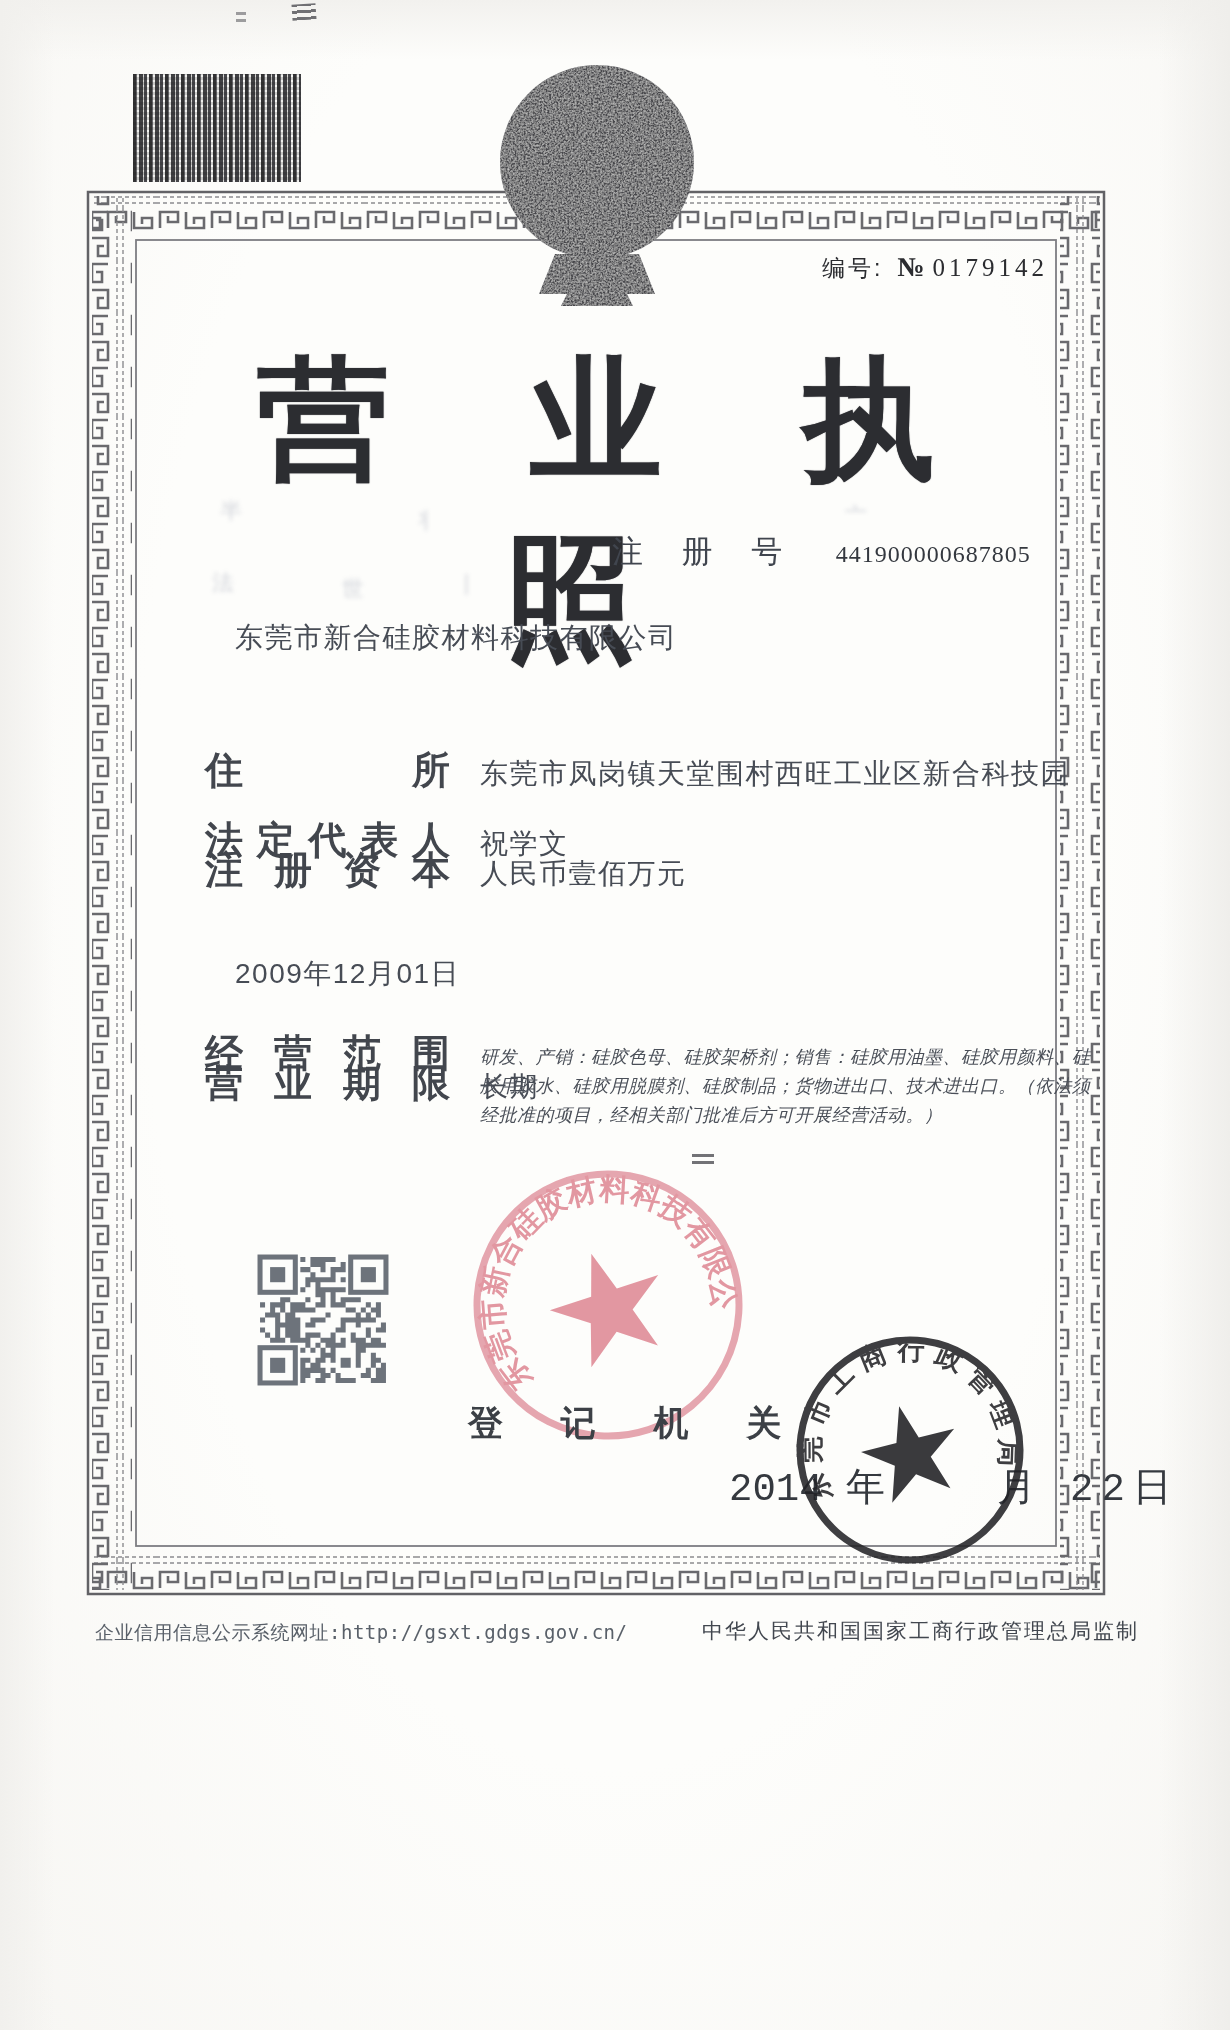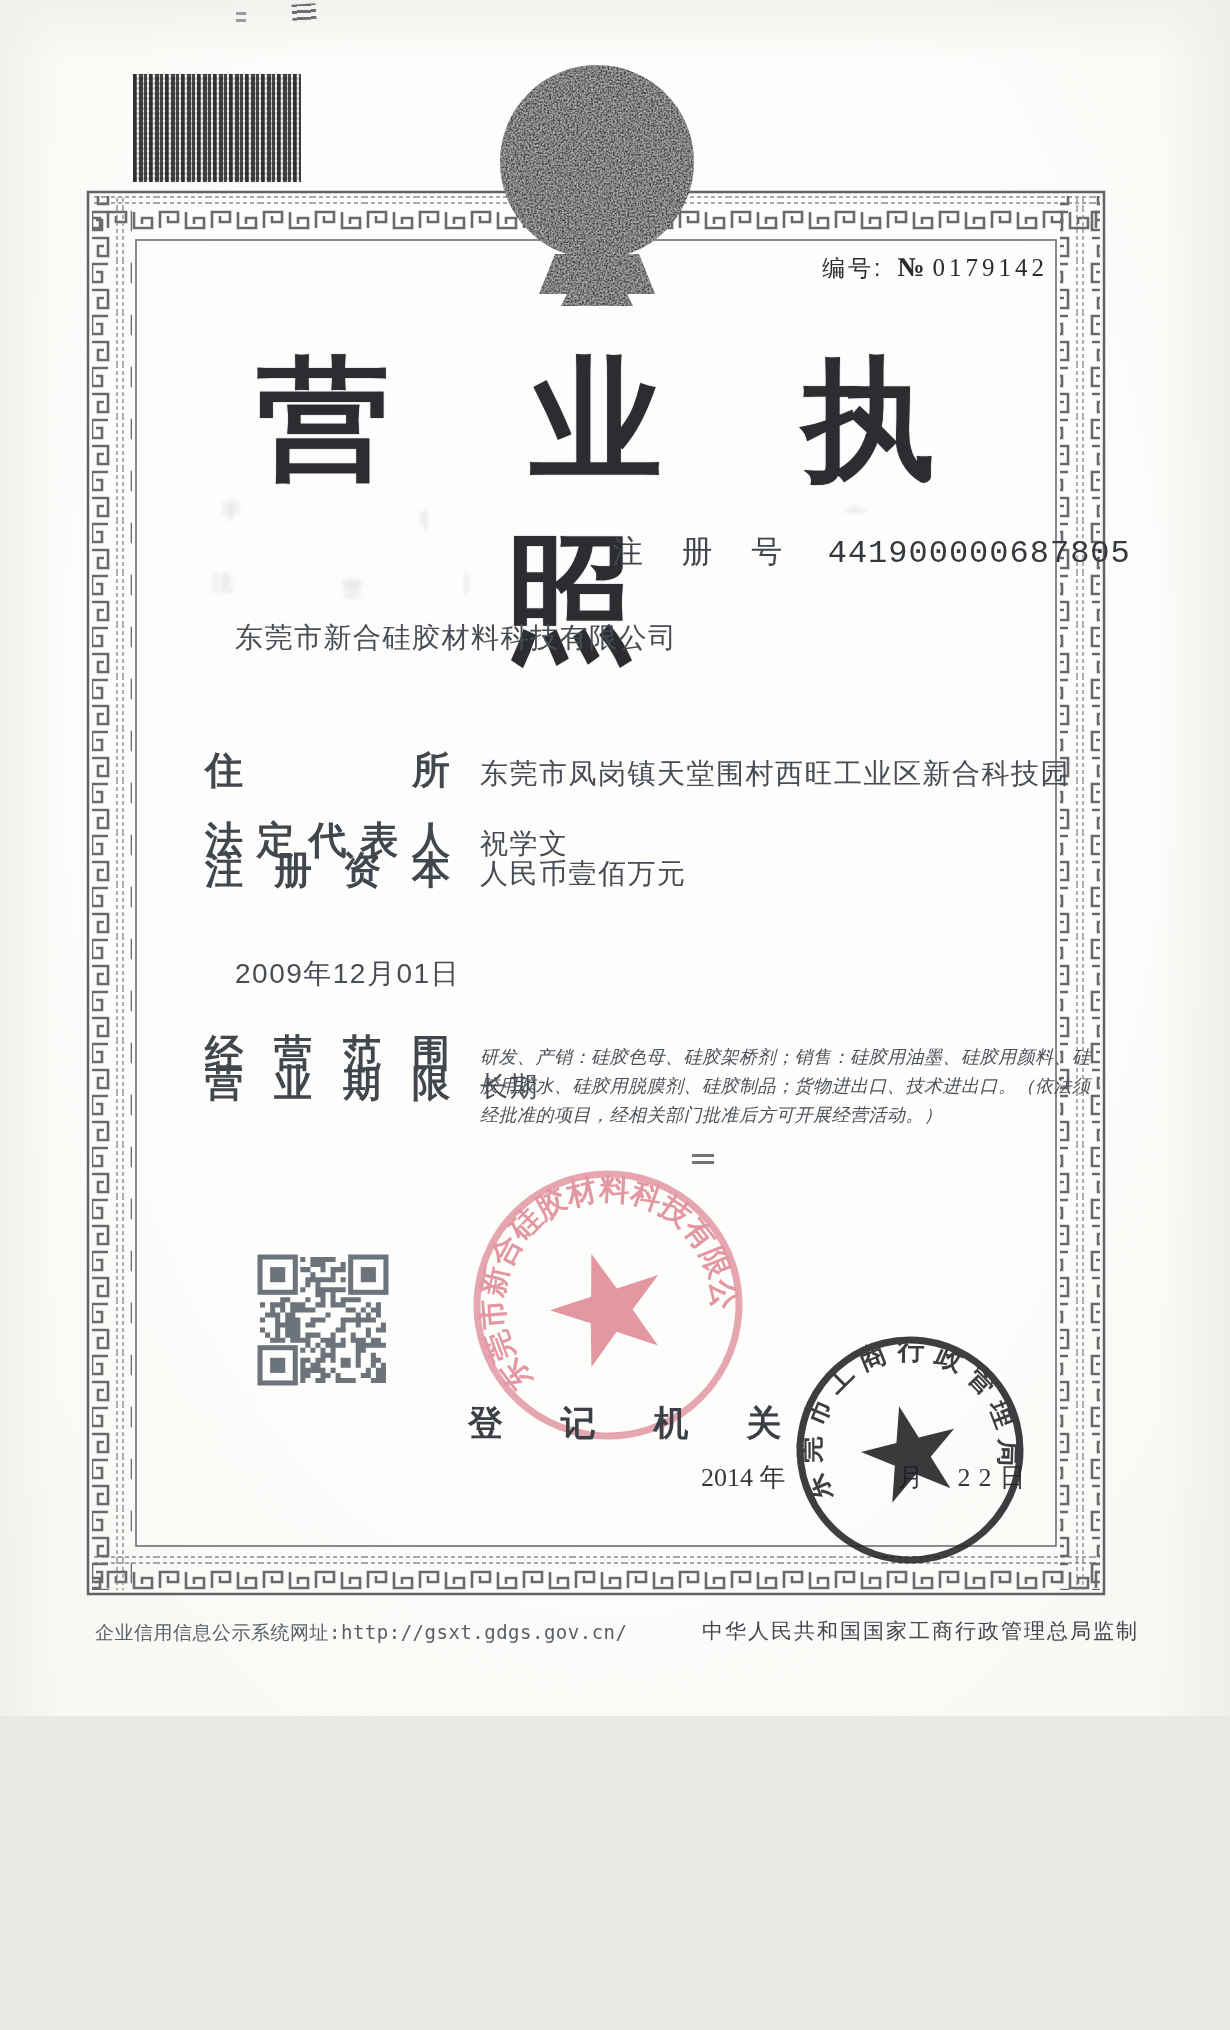--- a/index.html
+++ b/index.html
@@ -1,17 +1,17 @@
 <!DOCTYPE html>
 <html><head>
 <meta charset="utf-8">
 <style>
   html,body{margin:0;padding:0;background:#e9e8e5;}
   .sheet{
-    position:relative;width:1230px;height:1716px;margin:0 auto;overflow:hidden;
+    position:relative;width:1230px;height:2030px;margin:0 auto;overflow:hidden;
     background:
       linear-gradient(90deg,#f1f0ed 0px,rgba(241,240,237,0) 55px),
       linear-gradient(270deg,#efeeeb 0px,rgba(239,238,235,0) 70px),
       linear-gradient(180deg,#f2f1ee 0px,rgba(242,241,238,0) 60px),
       radial-gradient(ellipse at 50% 42%,#fdfdfb 55%,#f7f6f3 100%);
     font-family:"Liberation Sans",sans-serif;color:#3c4046;
   }
   .abs{position:absolute;}
   
   .barcode{
@@ -25,30 +25,30 @@
   .serial{top:252px;left:700px;width:348px;text-align:right;color:#2b2c30;white-space:nowrap;}
   .serial .lbl{font-size:23px;letter-spacing:3px;}
   .serial .no-mark{font-family:"Liberation Serif",serif;font-weight:bold;font-size:27px;margin:0 8px 0 14px;}
   .serial .digits{font-family:"Liberation Serif",serif;font-size:25px;letter-spacing:4px;}
   
   .title{top:332px;left:88px;width:1016px;text-align:center;font-size:132px;font-weight:800;
     color:#2c2d31;letter-spacing:52px;text-indent:52px;text-shadow:0 0 1px #4b4b50;}
   
   .regline{top:531px;left:612px;white-space:nowrap;}
   .regline .lbl{font-size:31px;letter-spacing:15px;color:#40454e;}
-  .regline .val{font-family:Liberation Mono, monospace;font-size:32px;color:#34383f;margin-left:26px;letter-spacing:1px;}
+  .regline .val{font-family:Liberation Serif, serif;font-size:24px;color:#34383f;margin-left:34px;letter-spacing:1px;}
   
   .row{position:absolute;left:205px;display:flex;align-items:flex-start;}
   .row .flabel{width:245px;font-size:38px;font-weight:600;color:#42464d;line-height:44px;
     text-align:justify;text-align-last:justify;text-justify:inter-character;flex:none;}
   .row .fvalue{margin-left:30px;font-size:28px;color:#474c55;padding-top:7px;letter-spacing:1.5px;white-space:nowrap;}
   .row .fvalue.small{font-size:18px;line-height:29px;white-space:normal;width:612px;padding-top:12px;letter-spacing:.5px;color:#4a4f58;font-style:italic;}
   
   .registrar{top:1400px;left:468px;font-size:35px;letter-spacing:24px;color:#3c4046;font-weight:600;}
-  .dateline{top:1460px;left:701px;white-space:nowrap;font-family:Liberation Serif, serif;font-size:26px;color:#35393f;}
+  .dateline{top:1460px;left:729px;white-space:nowrap;font-family:Liberation Mono, monospace;font-size:39px;color:#35393f;}
   .dateline .seg-month{margin-left:112px;}
   .dateline .seg-day{margin-left:34px;letter-spacing:8px;}
   
   .footer-left{top:1620px;left:95px;font-size:19px;color:#596069;letter-spacing:.5px;font-family:"DejaVu Sans Mono","Liberation Sans",monospace;}
   .footer-right{top:1617px;left:702px;font-size:21px;color:#42474f;letter-spacing:2px;}
   
   .artifact{position:absolute;pointer-events:none;}
   .ghost{filter:blur(2px);opacity:.4;color:#8e94a8;font-size:22px;}
   .mark-dark{background:repeating-linear-gradient(0deg,#44444a 0 3px,transparent 3px 7px);opacity:.75;}
   .qr-wrap{left:255px;top:1252px;width:136px;height:136px;opacity:.82;}

